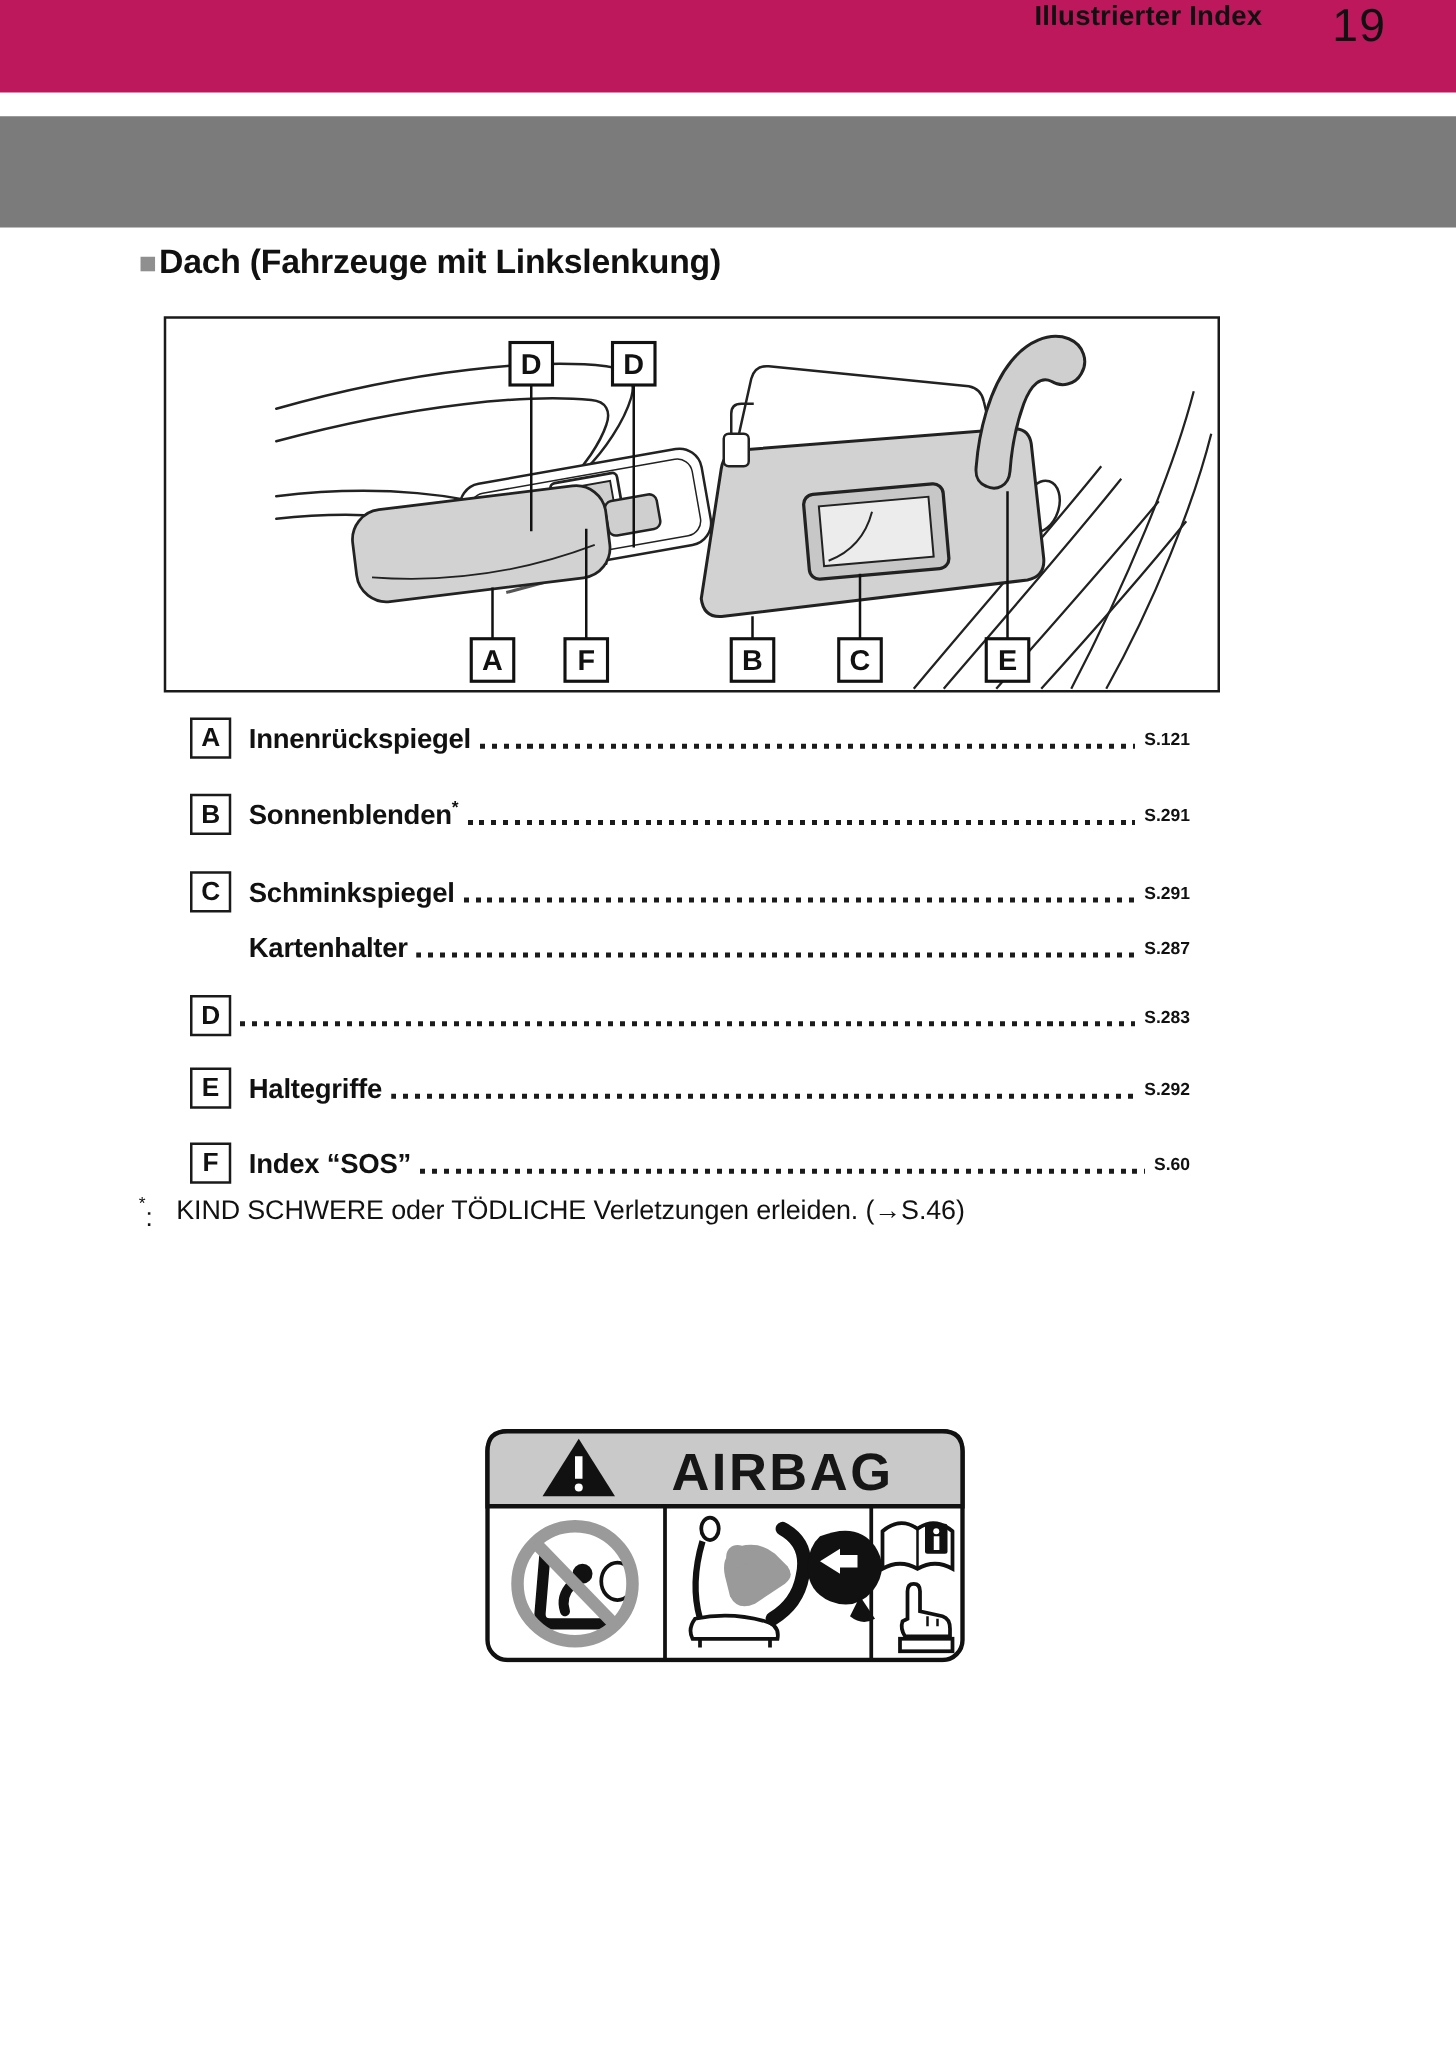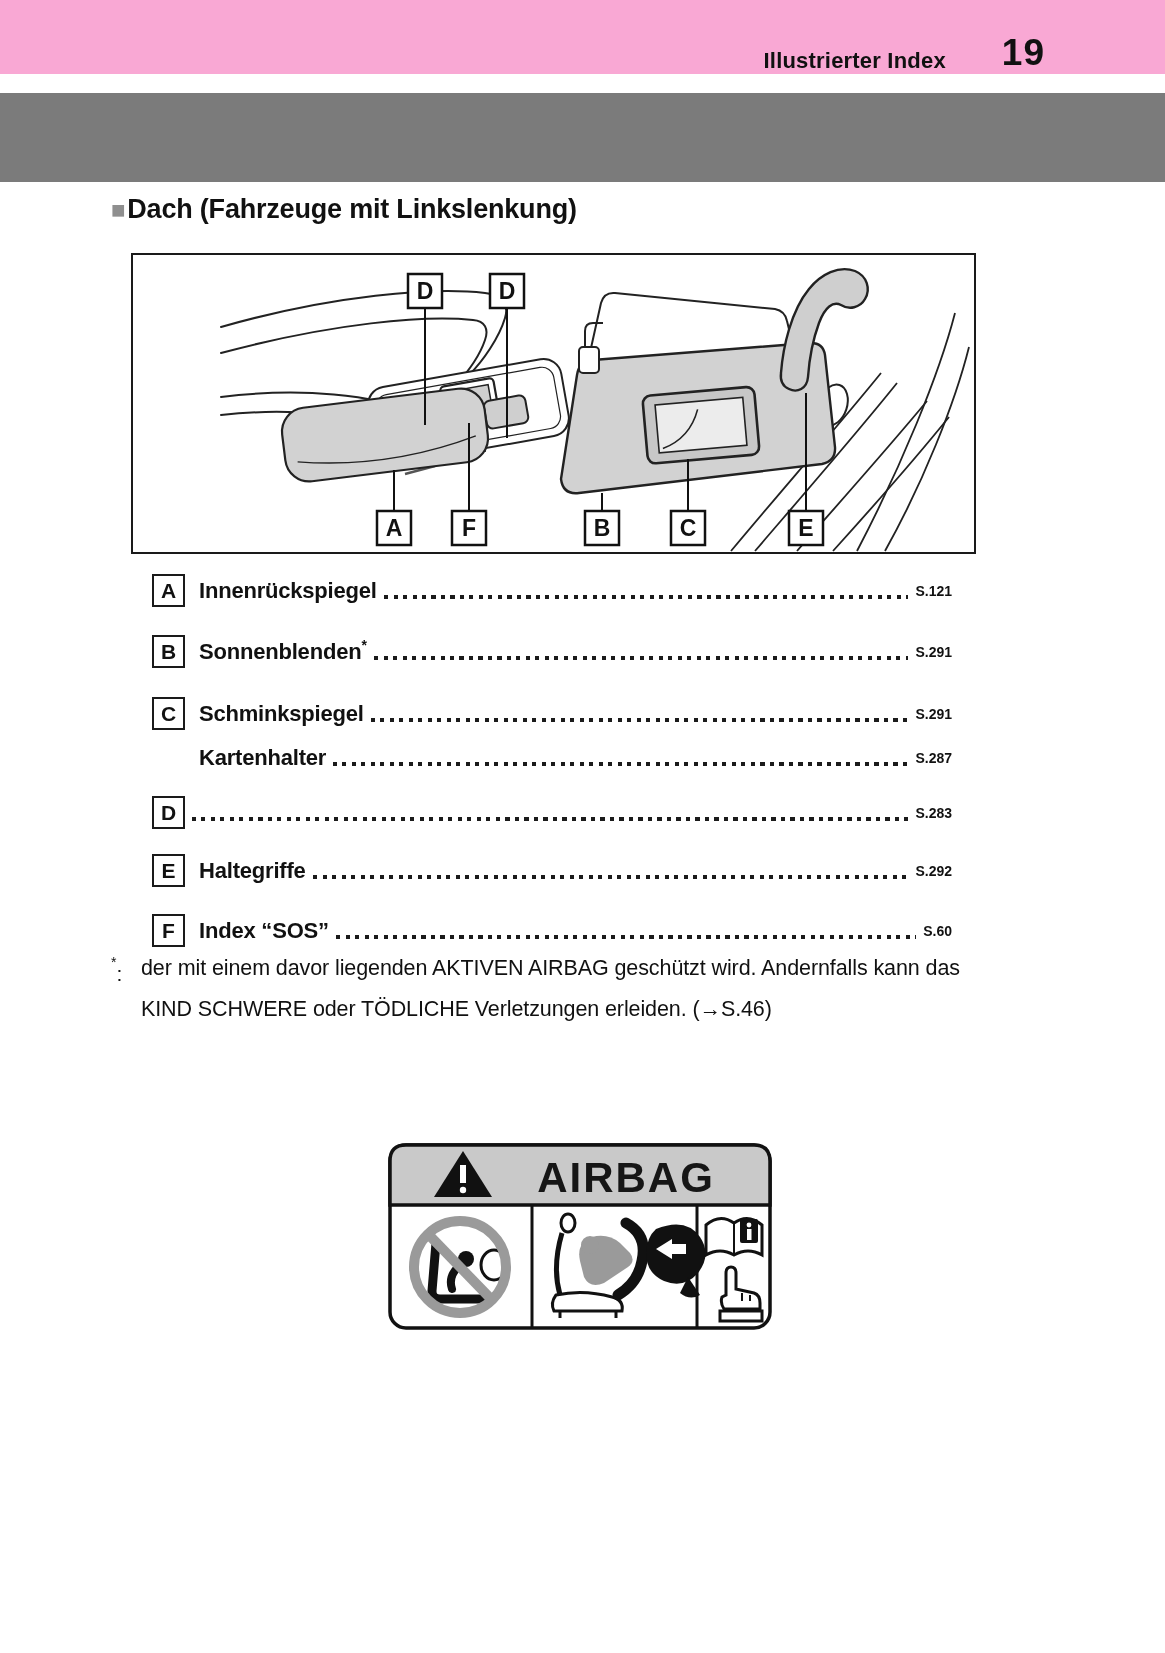--- a/index.html
+++ b/index.html
@@ -1,22 +1,22 @@
 <!DOCTYPE html>
 <html><head>
 <meta charset="utf-8">
 <style>
   html,body{margin:0;padding:0;background:#fff;}
   #page{position:relative;width:1165px;height:1653px;background:#fff;overflow:hidden;
         font-family:"Liberation Sans",sans-serif;color:#111;}
   
-  .topbar{position:absolute;left:0;top:0;width:1165px;height:74px;background:#f9a8d4;
-          display:flex;align-items:flex-end;justify-content:flex-end;}
+  .topbar{position:absolute;left:0;top:0;width:1165px;height:74px;background:#be185d;
+          display:flex;align-items:flex-start;justify-content:flex-end;}
   .topbar .sect{font-size:22px;font-weight:bold;letter-spacing:.2px;}
-  .topbar .pnum{font-size:37px;font-weight:bold;margin-left:56px;margin-right:120px;letter-spacing:1px;}
+  .topbar .pnum{font-size:37px;font-weight:normal;margin-left:56px;margin-right:56px;letter-spacing:1px;}
   
   .banner{position:absolute;left:0;top:93px;width:1165px;height:89px;background:#7b7b7b;}
   
   .heading{position:absolute;left:111px;top:194px;font-size:27px;font-weight:bold;
            letter-spacing:-.2px;white-space:nowrap;}
   .heading .bullet{color:#8f8f8f;margin-right:2px;font-size:24px;}
   
   .figure{position:absolute;left:131px;top:253px;width:841px;height:297px;
           border:2px solid #1a1a1a;background:#fff;}
   .figure svg{display:block;width:100%;height:100%;}
@@ -199,21 +199,20 @@
       <span class="letterbox">F</span>
       <span class="lbl"><span>Index “SOS”</span><sup></sup></span>
       <span class="leader"></span>
       <span class="pg">S.60</span>
     </div>
   </div>
 
   <div class="footnote">
     <div class="fn-marker"><sup>*</sup><span>:</span></div>
     <div class="fn-lines">
-      <div>der mit einem davor liegenden AKTIVEN AIRBAG geschützt wird. Andernfalls kann das</div>
       <div>KIND SCHWERE oder TÖDLICHE Verletzungen erleiden. (→S.46)</div>
     </div>
   </div>
 
   <div class="airbag">
     <svg viewBox="0 0 384 187">
       <rect x="2" y="2" width="380" height="183" rx="16" fill="#fff" stroke="#111" stroke-width="3.5"></rect>
       <path d="M 2,62 L 2,18 Q 2,2 18,2 L 366,2 Q 382,2 382,18 L 382,62 Z" fill="#c9c9c9" stroke="#111" stroke-width="3.5"></path>
       <g>
         <path d="M 75,8 L 104,54 L 46,54 Z" fill="#111"></path>

